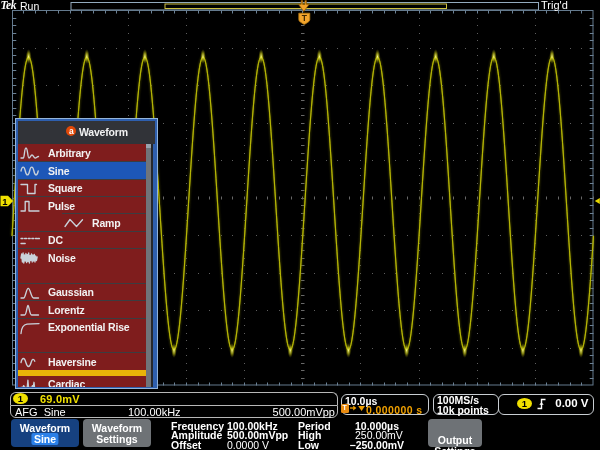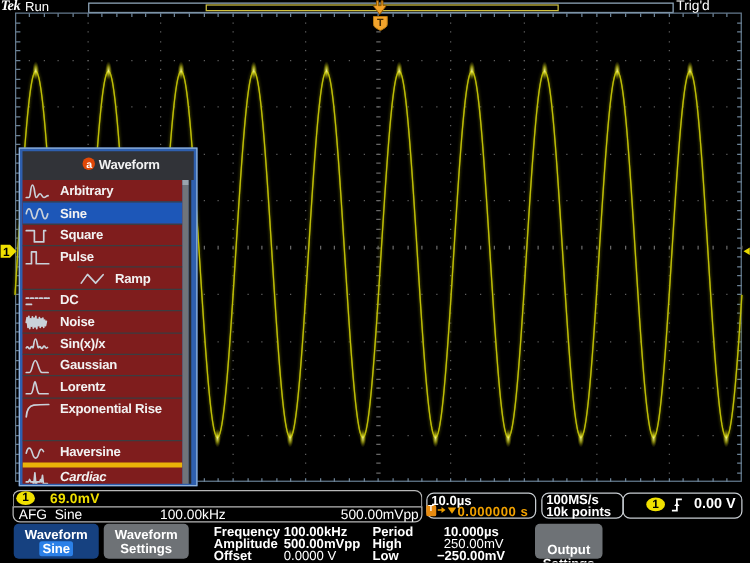--- a/index.html
+++ b/index.html
@@ -934,26 +934,20 @@
               <path d="M1,4.5 h2 M4.6,4.5 h2 M8.2,4.5 h2 M11.8,4.5 h2 M15.4,4.5 h2 M18.4,4.5 h1 M1,9.5 h4.2" stroke="#c9d1d9" stroke-width="1.35" fill="none" stroke-linecap="round" stroke-linejoin="round"></path>
             </svg></span>
           <span style="position:absolute;left:30px;top:2.5px;font-size:10.5px;font-weight:bold;letter-spacing:-0.2px;color:#f2f2f2;white-space:nowrap">DC</span>
         </div>
         <div style="position:absolute;left:0;top:104.14px;width:128px;height:17.36px;border-top:1px solid #3b3d41;box-sizing:border-box;">
           <span style="position:absolute;left:2px;top:2px"><svg width="20" height="14" viewBox="0 0 20 14">
               <path d="M1,7 L1.7,3 L2.4,11 L3.1,2 L3.8,12 L4.5,4 L5.2,10 L5.9,2.5 L6.6,11.5 L7.3,3.5 L8,10.5 L8.7,2 L9.4,12 L10.1,4.5 L10.8,9.5 L11.5,3 L12.2,11 L12.9,4 L13.6,10 L14.3,3.5 L15,11 L15.7,5 L16.4,9.5 L17.1,6" stroke="#c9d1d9" stroke-width="1.35" fill="none" stroke-linecap="round" stroke-linejoin="round"></path>
             </svg></span>
           <span style="position:absolute;left:30px;top:2.5px;font-size:10.5px;font-weight:bold;letter-spacing:-0.2px;color:#f2f2f2;white-space:nowrap">Noise</span>
         </div>
-        <div style="position:absolute;left:0;top:121.50px;width:128px;height:17.36px;border-top:1px solid #3b3d41;box-sizing:border-box;">
-          <span style="position:absolute;left:2px;top:2px"><svg width="20" height="14" viewBox="0 0 20 14">
-              <path d="M1,9.3 q0.9,-1.5 1.8,0 q0.9,1.5 1.8,-0.3 q0.8,-1.5 1.6,0 C6.9,10.3 7,2.2 8.4,2.2 C9.8,2.2 10,10.3 11,9 q0.8,-1.5 1.6,0 q0.9,1.6 1.8,-0.3 q0.9,-1.5 1.8,0 q0.8,1.3 1.8,0.3" stroke="#c9d1d9" stroke-width="1.35" fill="none" stroke-linecap="round" stroke-linejoin="round"></path>
-            </svg></span>
-          <span style="position:absolute;left:30px;top:2.5px;font-size:10.5px;font-weight:bold;letter-spacing:-0.2px;color:#f2f2f2;white-space:nowrap">Sin(x)/x</span>
-        </div>
         <div style="position:absolute;left:0;top:138.86px;width:128px;height:17.36px;border-top:1px solid #3b3d41;box-sizing:border-box;">
           <span style="position:absolute;left:2px;top:2px"><svg width="20" height="14" viewBox="0 0 20 14">
               <path d="M1,12 h2.6 C5.6,12 6.2,2.4 8.3,2.4 C10.4,2.4 11,12 13.6,12 h4.9" stroke="#c9d1d9" stroke-width="1.35" fill="none" stroke-linecap="round" stroke-linejoin="round"></path>
             </svg></span>
           <span style="position:absolute;left:30px;top:2.5px;font-size:10.5px;font-weight:bold;letter-spacing:-0.2px;color:#f2f2f2;white-space:nowrap">Gaussian</span>
         </div>
         <div style="position:absolute;left:0;top:156.21px;width:128px;height:17.36px;border-top:1px solid #3b3d41;box-sizing:border-box;">
           <span style="position:absolute;left:2px;top:2px"><svg width="20" height="14" viewBox="0 0 20 14">
               <path d="M1,12 h3.6 C6.6,12 6.9,2.4 8,2.4 C9.1,2.4 9.4,12 11.6,12 h6.9" stroke="#c9d1d9" stroke-width="1.35" fill="none" stroke-linecap="round" stroke-linejoin="round"></path>
             </svg></span>
@@ -964,21 +958,21 @@
               <path d="M1,12.5 C1.4,6.5 3.4,3.6 7,3.1 C10.5,2.7 14,2.6 19,2.6" stroke="#c9d1d9" stroke-width="1.35" fill="none" stroke-linecap="round" stroke-linejoin="round"></path>
             </svg></span>
           <span style="position:absolute;left:30px;top:2.5px;font-size:10.5px;font-weight:bold;letter-spacing:-0.2px;color:#f2f2f2;white-space:nowrap">Exponential Rise</span>
         </div>
         <div style="position:absolute;left:0;top:208.29px;width:128px;height:17.36px;border-top:1px solid #3b3d41;box-sizing:border-box;">
           <span style="position:absolute;left:2px;top:2px"><svg width="20" height="14" viewBox="0 0 20 14">
               <path d="M1,7.5 C2.2,2.2 4.4,2.2 5.9,7.5 C7.4,12.8 9.6,12.8 11.1,7.5 C12.2,3.6 13.6,3.6 14.8,6.2" stroke="#c9d1d9" stroke-width="1.35" fill="none" stroke-linecap="round" stroke-linejoin="round"></path>
             </svg></span>
           <span style="position:absolute;left:30px;top:2.5px;font-size:10.5px;font-weight:bold;letter-spacing:-0.2px;color:#f2f2f2;white-space:nowrap">Haversine</span>
         </div>
-        <div style="position:absolute;left:0;top:225.64px;width:128px;height:17.36px;border-top:4px solid #eab308;box-sizing:border-box;font-style:italic;">
+        <div style="position:absolute;left:0;top:225.64px;width:128px;height:17.36px;border-top:6px solid #eab308;box-sizing:border-box;">
           <span style="position:absolute;left:2px;top:2px"><svg width="20" height="14" viewBox="0 0 20 14">
               <path d="M1,9.5 h1.8 l0.9,-1.9 l0.9,1.9 h1.7 l0.7,2.4 l0.9,-9.7 l0.9,10.7 l0.7,-3.4 h2.3 l0.7,-1.9 l0.7,1.9 l0.8,-5.2 l0.7,6.6 h3.2" stroke="#c9d1d9" stroke-width="1.35" fill="none" stroke-linecap="round" stroke-linejoin="round"></path>
             </svg></span>
           <span style="position:absolute;left:30px;top:2.5px;font-size:10.5px;font-weight:bold;letter-spacing:-0.2px;color:#f2f2f2;white-space:nowrap">Cardiac</span>
         </div>
       </div>
       <div style="position:absolute;left:130px;top:25px;width:5px;height:243px;background:#70747a;border-top:4px solid #9aa4ae;box-sizing:border-box"></div>
       <div style="position:absolute;left:135px;top:25px;width:2px;height:243px;background:#26282c"></div>
     </div>
 </div>

